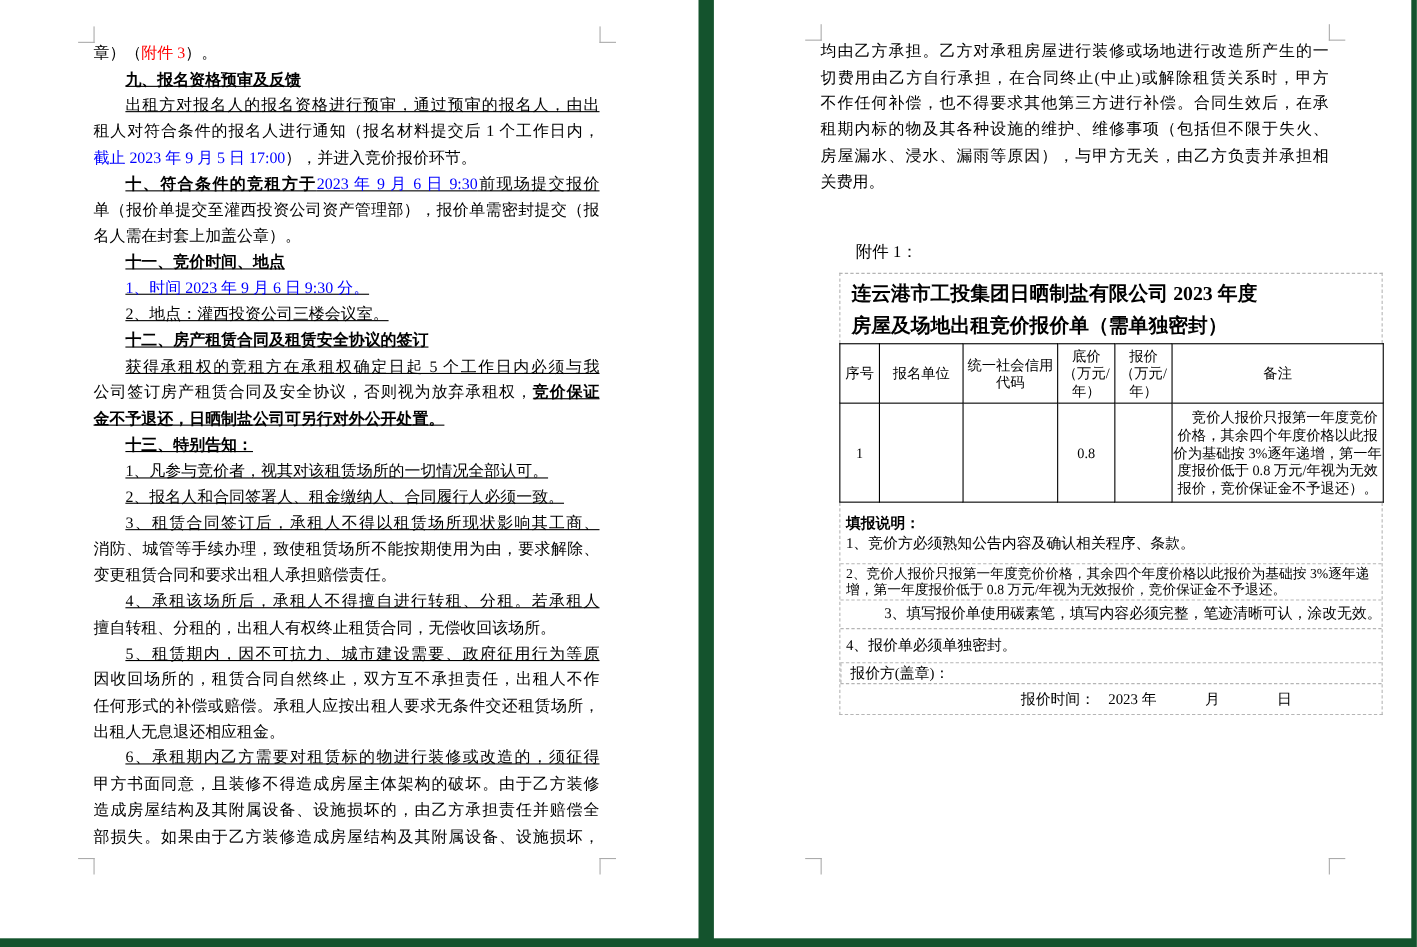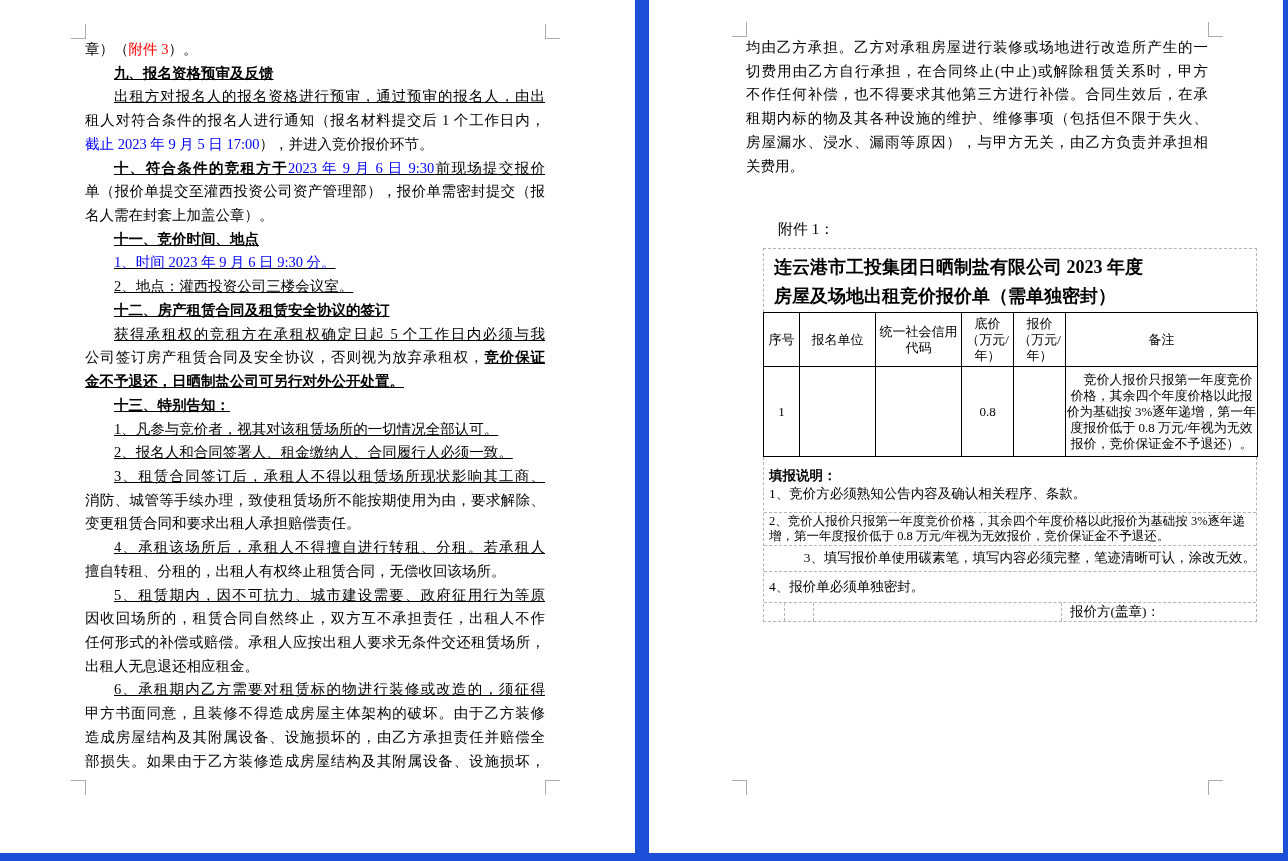--- a/index.html
+++ b/index.html
@@ -1,16 +1,16 @@
 <!DOCTYPE html>
 <html><head>
 <meta charset="utf-8">
 <style>
   html,body{margin:0;padding:0;}
-  .screen{position:relative;width:1288px;height:861px;background:#1d4ed8;overflow:hidden;
+  .screen{position:relative;width:1288px;height:861px;background:#14532d;overflow:hidden;
           font-family:"Liberation Serif","DejaVu Serif",serif;color:#000;}
   .page{position:absolute;top:0;height:853px;background:#ffffff;}
   .page-left{left:0;width:635px;}
   .page-right{left:649px;width:634px;}
 
   
   .textblock{position:absolute;line-height:23.72px;font-size:14.5px;}
   .tb-left{left:85px;top:38px;width:460px;}
   .tb-right{left:97px;top:36px;width:462px;}
   .tline{white-space:nowrap;text-align:justify;text-align-last:justify;}
@@ -43,21 +43,21 @@
                  text-align:justify;}
   td.price-cell{font-size:13.5px;}
 
   .notes{box-sizing:border-box;border:1px dashed #b5b5b5;border-top:none;}
   .note-row{box-sizing:border-box;border-top:1px dashed #b5b5b5;padding:1px 0 1px 5px;font-size:13.5px;}
   .note-row.first{border-top:none;height:55px;display:flex;flex-direction:column;justify-content:center;padding-top:4px;padding-bottom:3px;}
   .notes-title{font-weight:bold;}
   .note-row.n2{height:33px;font-size:12.5px;line-height:15px;}
   .note-row.n3{height:26px;line-height:22px;text-align:right;}
   .note-row.n4{height:31px;line-height:27px;}
-  .note-row.bidder{height:19px;display:flex;align-items:stretch;padding:0;}
+  .note-row.bidder{height:19px;display:flex;align-items:stretch;padding:0;flex-direction:column;}
   .mini-cell-a{width:20px;border-right:1px dashed #b5b5b5;}
   .mini-cell-b{width:28px;border-right:1px dashed #b5b5b5;}
   .bidder-spacer{flex:1;}
   .bidder-label{width:186px;border-left:1px dashed #b5b5b5;padding-left:8px;line-height:18px;}
   .note-row.timer{height:28px;line-height:26px;padding-left:164px;}
   .t-year{margin-left:12px;}
   .t-month{margin-left:44px;}
   .t-day{margin-left:52px;}
 </style>
 </head>
@@ -164,16 +164,19 @@
         </div>
         <div class="note-row n2">2、竞价人报价只报第一年度竞价价格，其余四个年度价格以此报价为基础按 3%逐年递增，第一年度报价低于 0.8 万元/年视为无效报价，竞价保证金不予退还。</div>
         <div class="note-row n3">3、填写报价单使用碳素笔，填写内容必须完整，笔迹清晰可认，涂改无效。</div>
         <div class="note-row n4">4、报价单必须单独密封。</div>
         <div class="note-row bidder">
           <span class="mini-cell-a"></span>
           <span class="mini-cell-b"></span>
           <span class="bidder-spacer"></span>
           <span class="bidder-label">报价方(盖章)：</span>
         </div>
+        <div class="note-row timer">
+          <span>报价时间：</span><span class="t-year">2023 年</span><span class="t-month">月</span><span class="t-day">日</span>
+        </div>
       </div>
     </div>
   </div>
 </div>
 
 </body></html>

